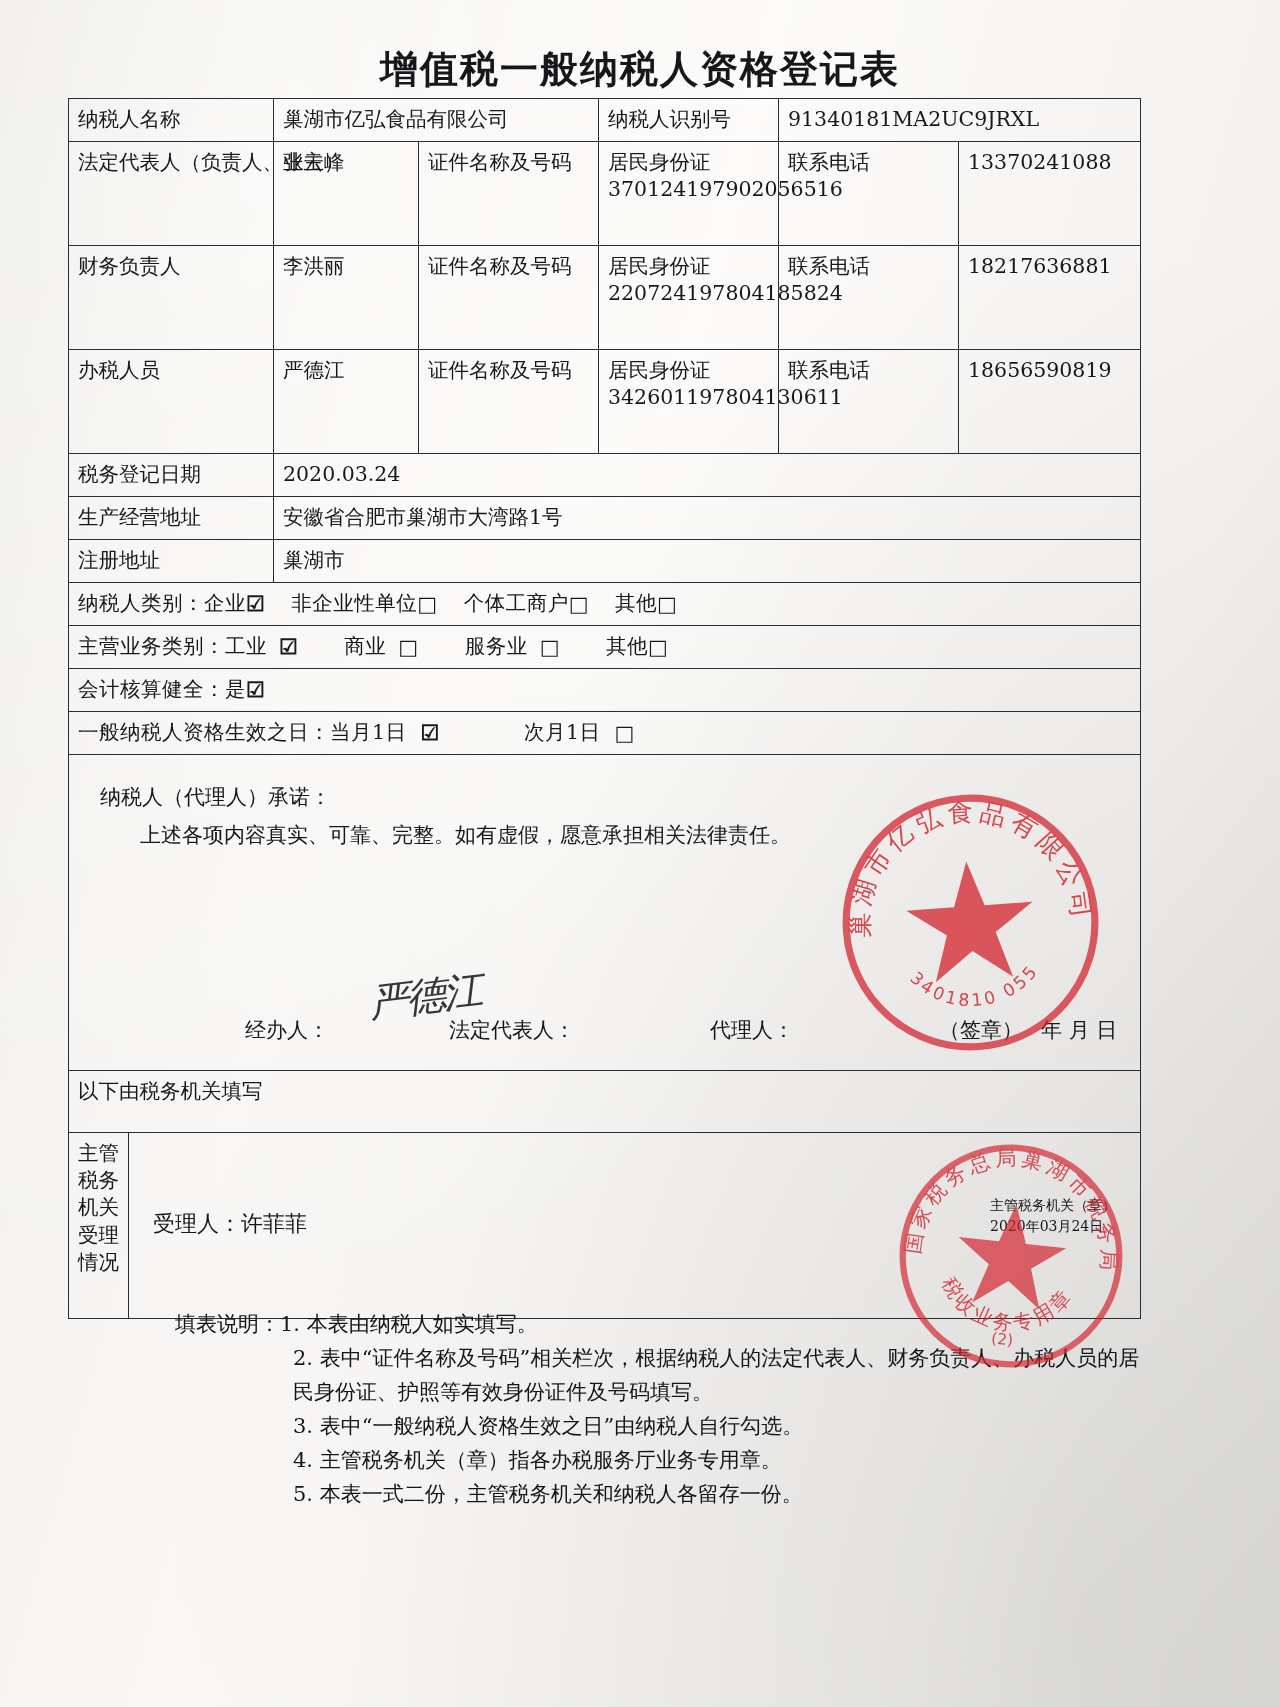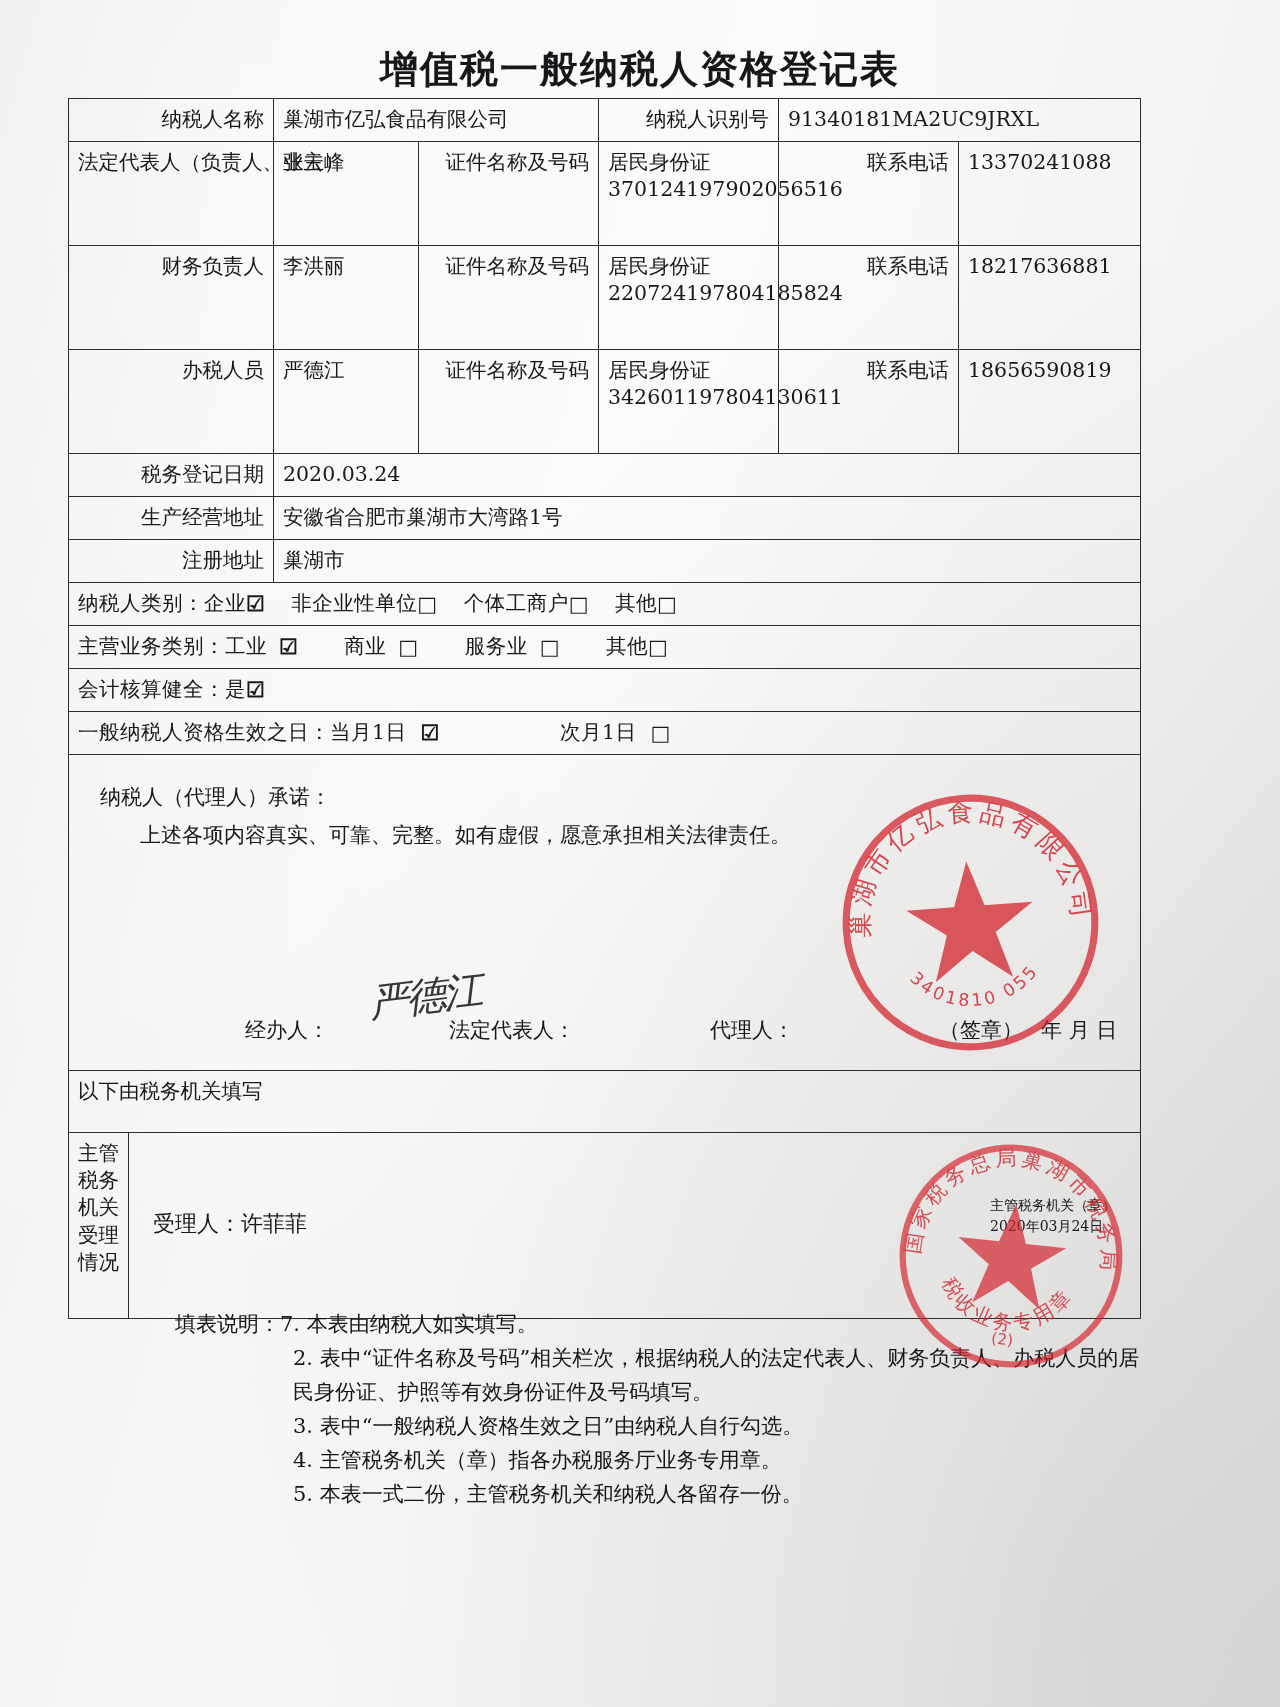--- a/index.html
+++ b/index.html
@@ -51,21 +51,21 @@
   }
   table.form td {
     border: 1.6px solid #2b2c2e;
     font-family: "DejaVu Serif", "Liberation Serif", serif;
     font-size: 20.5px;
     color: #17181b;
     padding: 7px 9px 8px 9px;
     vertical-align: top;
     line-height: 1.32;
   }
-  td.lbl { white-space: nowrap; text-align: right; }
+  td.lbl { white-space: nowrap; }
   td.val { }
 
   
   .chk {
     display: inline-block;
     font-size: 20px;
     line-height: 1;
     transform: translateY(1px);
   }
   .chk-empty::before { content: "\25A1"; font-size: 21px; }
@@ -247,21 +247,21 @@
     </tr>
 
     <tr>
       <td colspan="7" class="optline">
         <span>会计核算健全：</span><span>是</span><span class="chk chk-ticked"></span>
       </td>
     </tr>
 
     <tr>
       <td colspan="7" class="optline">
-        <span>一般纳税人资格生效之日：</span><span>当月1日</span><span class="chk chk-ticked" style="margin-left:14px"></span><span style="margin-left:120px">次月1日</span><span class="chk chk-empty" style="margin-left:14px"></span>
+        <span>一般纳税人资格生效之日：</span><span>当月1日</span><span class="chk chk-ticked" style="margin-left:14px"></span><span style="margin-left:84px">次月1日</span><span class="chk chk-empty" style="margin-left:14px"></span>
       </td>
     </tr>
 
     <tr>
       <td colspan="7" class="promise-cell">
         <div class="promise-title">纳税人（代理人）承诺：</div>
         <div class="promise-body">上述各项内容真实、可靠、完整。如有虚假，愿意承担相关法律责任。</div>
         <div class="handwriting">严德江</div>
         <div class="sign-row">
           <span class="s1">经办人：</span>
@@ -287,21 +287,21 @@
           <div>主管税务机关（章）</div>
           <div>2020年03月24日</div>
         </div>
       </td>
     </tr>
   </tbody>
     </table>
 
   <div class="notes">
     <div class="n-first">
-      <span>填表说明：</span><span>7. 本表由纳税人如实填写。</span>
+      <span>填表说明：</span><span>1. 本表由纳税人如实填写。</span>
     </div>
     <div class="n-ind">
       <span>2. 表中“证件名称及号码”相关栏次，根据纳税人的法定代表人、财务负责人、办税人员的居民身份证、护照等有效身份证件及号码填写。</span>
     </div>
     <div class="n-ind">
       <span>3. 表中“一般纳税人资格生效之日”由纳税人自行勾选。</span>
     </div>
     <div class="n-ind">
       <span>4. 主管税务机关（章）指各办税服务厅业务专用章。</span>
     </div>

